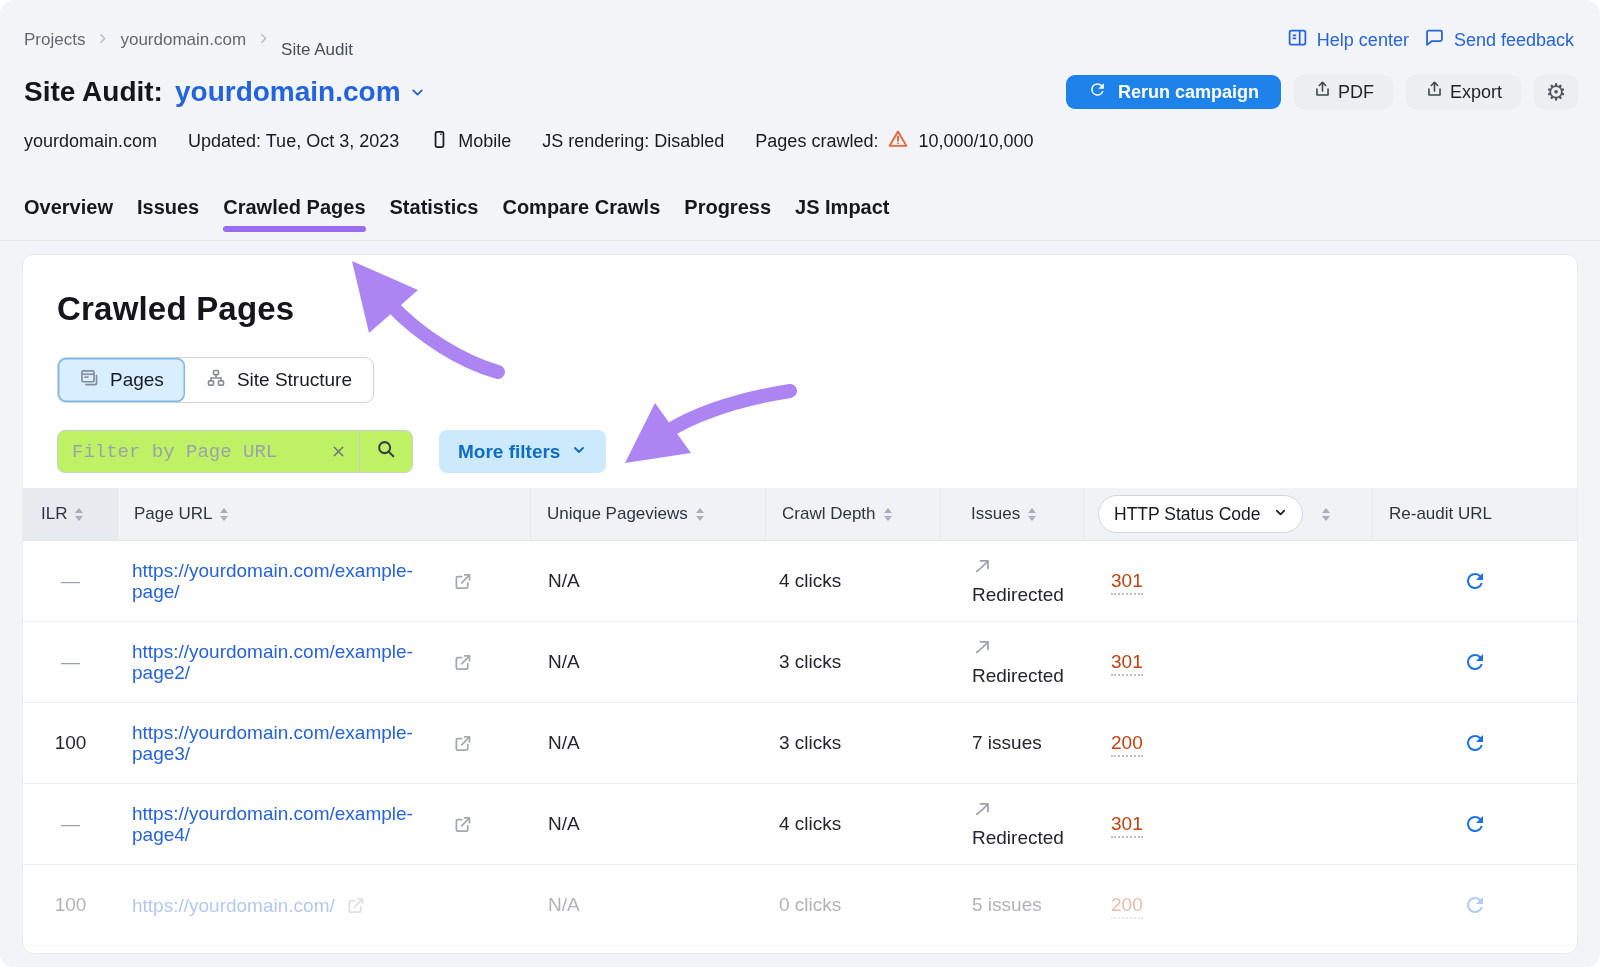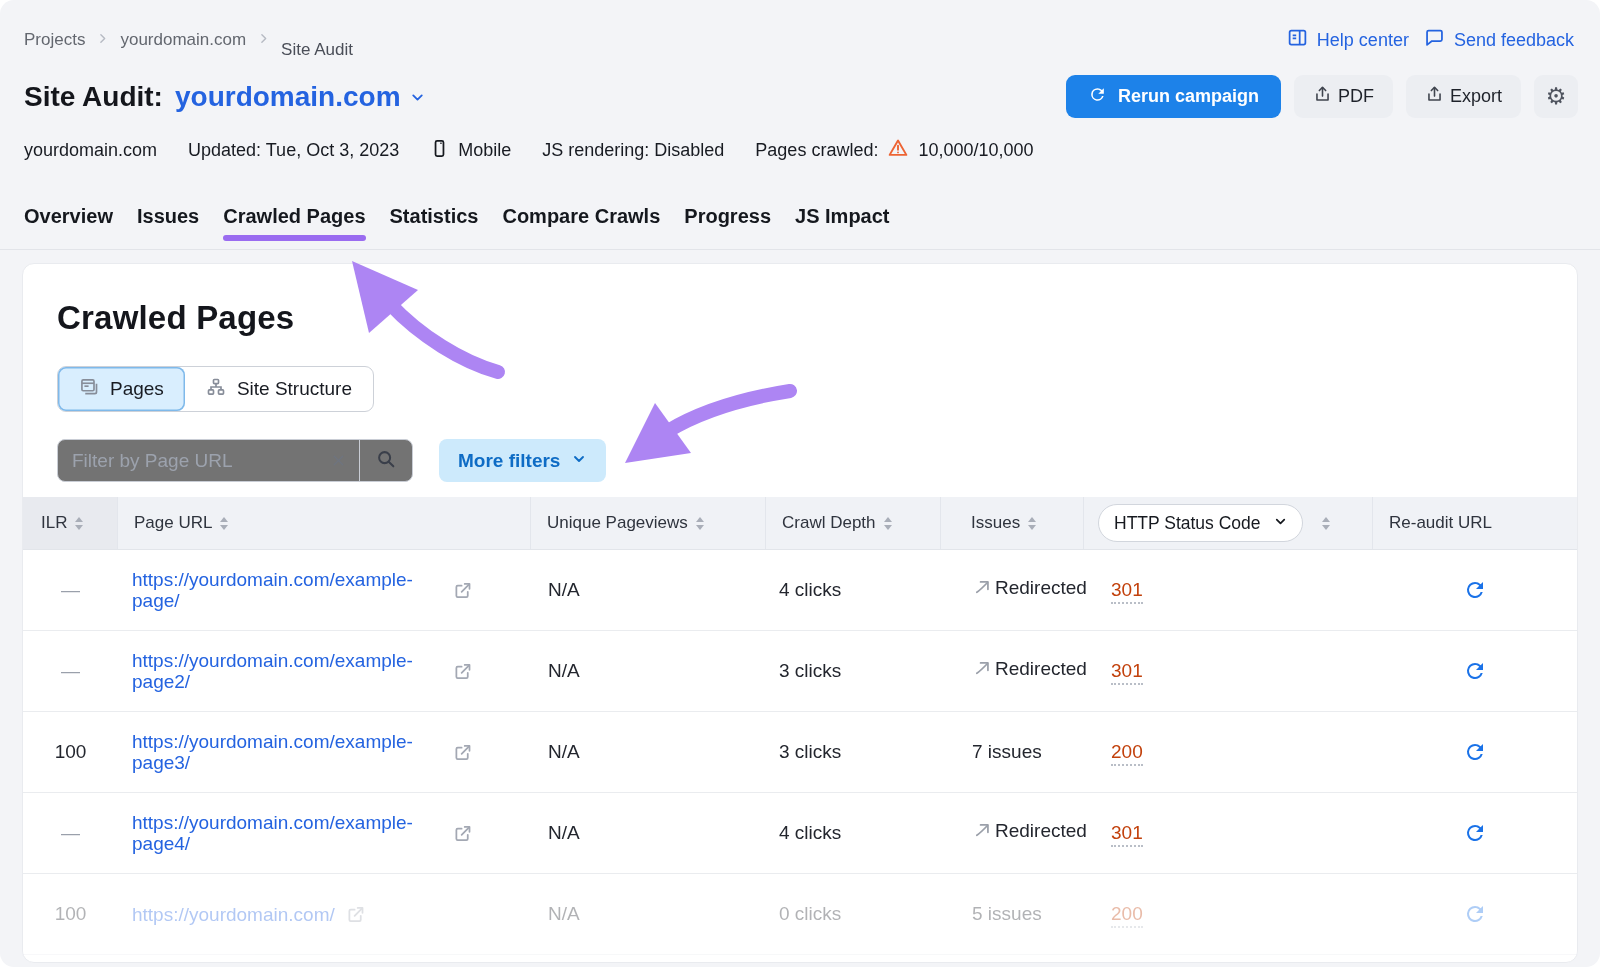--- a/index.html
+++ b/index.html
@@ -13,21 +13,21 @@
   .crumb { cursor:pointer; }
   .crumb.last { color:#4a4e58;margin-top:20px; }
   .quick-links { display:flex; gap:15px; }
   .qlink { display:flex; align-items:center; gap:9px; color:#2463e0; font-size:18px; cursor:pointer; }
 
   
   .titlebar { display:flex; justify-content:space-between; align-items:center; padding:15px 22px 0 24px; }
   .page-title { display:flex; align-items:center; gap:12px; font-size:28px; font-weight:700; color:#14161c; }
   .page-title .domain { color:#2463e0; display:flex; align-items:center; gap:8px; cursor:pointer; }
   .action-buttons { display:flex; gap:13px; align-items:center; }
-  .btn { height:43px; border:none; border-radius:9px; display:flex; align-items:center; cursor:pointer; }
+  .btn { height:34px; border:none; border-radius:9px; display:flex; align-items:center; cursor:pointer; }
   .btn-primary { background:#1d82e9; color:#fff; font-size:18px; font-weight:600; gap:11px; padding:0 22px; }
   .btn-gray { background:#eceef2; color:#1e222a; font-size:18px; font-weight:500; gap:6px; padding:0 19px; }
   .btn-icon { width:44px; justify-content:center; padding:0; }
   .gear-glyph { font-family:"DejaVu Sans",sans-serif; font-size:23px; color:#4f545f; line-height:1; }
 
   
   .metabar { display:flex; align-items:center; gap:31px; padding:19px 24px 0; font-size:18px; color:#181b22; }
   .meta-item { display:flex; align-items:center; gap:9px; }
 
   
@@ -37,22 +37,22 @@
 
   
   .card { margin:13px 22px 0; background:#fff; border:1px solid #e9ebef; border-radius:12px; min-height:700px; }
   .panel-heading { margin:35px 0 0 34px; font-size:33px; font-weight:800; color:#14161c; letter-spacing:.2px; }
 
   .toggle { margin:29px 0 0 34px; display:inline-flex; border:1px solid #cdd1d8; border-radius:9px; height:46px; background:#fff;justify-content:space-between; }
   .seg { display:flex; align-items:center; gap:11px; padding:0 21px; font-size:19px; color:#181b22; cursor:pointer; border-radius:8px; }
   .seg.selected { background:#d9eefe; box-shadow:inset 0 0 0 1.5px #7fb9ea; }
 
   .filter-row { margin:27px 0 0 34px; display:flex; gap:26px; align-items:center; }
-  .filter-box { display:flex; align-items:center; width:356px; height:43px; background:#737373;
-                border:1px solid #c9cdd5; border-radius:8px; overflow:hidden; }
+  .filter-box { display:flex; align-items:center; width:356px; height:43px; background:#bef264;
+                border:1px solid #c9cdd5; border-radius:8px; overflow:hidden;font-family:Liberation Mono, monospace; }
   .filter-box input { flex:1; min-width:0; border:none; outline:none; padding-left:14px; font-size:19px;
                       color:#20242c; font-family:inherit; background:transparent; }
   .filter-box input::placeholder { color:#9ca2ad; }
   .clear-btn { display:flex; align-items:center; padding:0 12px 0 6px; cursor:pointer; }
   .search-btn { display:flex; align-items:center; justify-content:center; width:53px; align-self:stretch;
                 border-left:1px solid #c9cdd5; cursor:pointer; }
   .more-filters { height:43px; padding:0 19px; border:none; border-radius:8px; background:#cdeafc;
                   color:#0e6cc5; font-size:19px; font-weight:600; display:flex; align-items:center; gap:11px; cursor:pointer; }
 
   
@@ -74,21 +74,21 @@
   .tr.faded { opacity:.35; }
   .td { color:#23262e; }
   .td-ilr { text-align:center; }
   .td-ilr.muted { color:#9aa0ab; }
   .td-url { padding-left:14px; display:flex; align-items:center; gap:10px; }
   .url { color:#2463e0; text-decoration:none; display:inline-block; max-width:310px; line-height:21px; cursor:pointer; }
   .ext { display:flex; cursor:pointer; }
   .td-upv { padding-left:17px; }
   .td-depth { padding-left:13px; }
   .td-issues { padding-left:31px; }
-  .redirected { display:flex; flex-direction:row; gap:2px; }
+  .redirected { display:flex; flex-direction:column; gap:2px; }
   .td-status { padding-left:27px; }
   .status { color:#c2410c; border-bottom:2px dotted #b9bec7; padding-bottom:2px; cursor:pointer; }
   .td-reaudit { display:flex; justify-content:center; }
   .reaudit-btn { background:none; border:none; cursor:pointer; display:flex; }
 
   
   .annotations { position:absolute; inset:0; width:1600px; height:967px; pointer-events:none; z-index:40; }
 </style>
 </head>
 <body>

